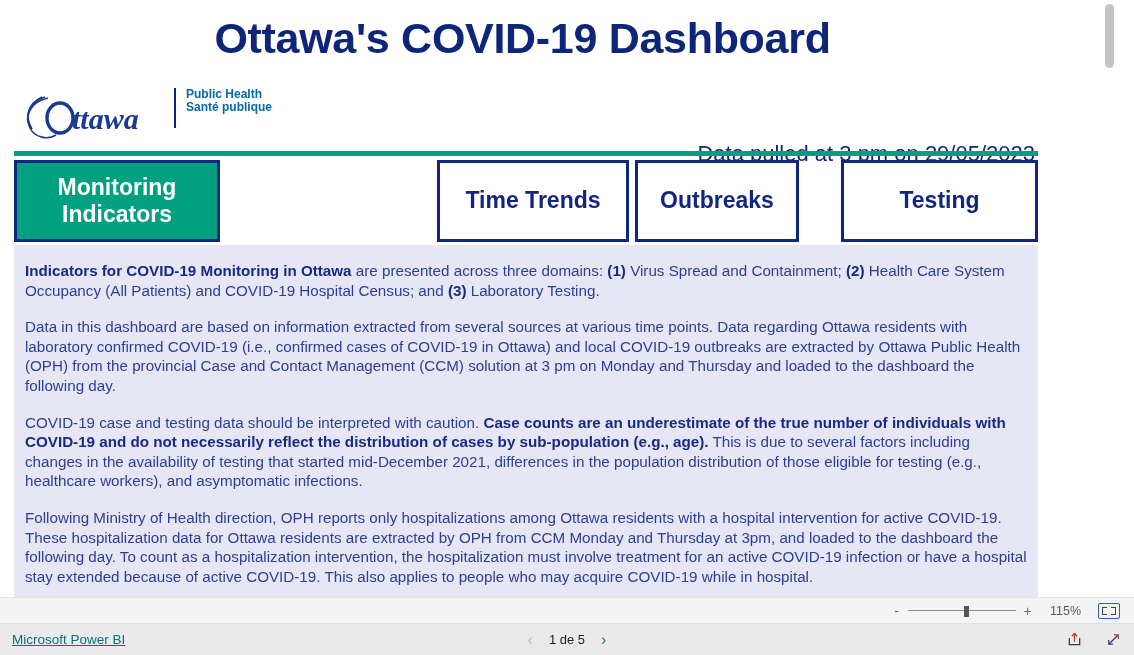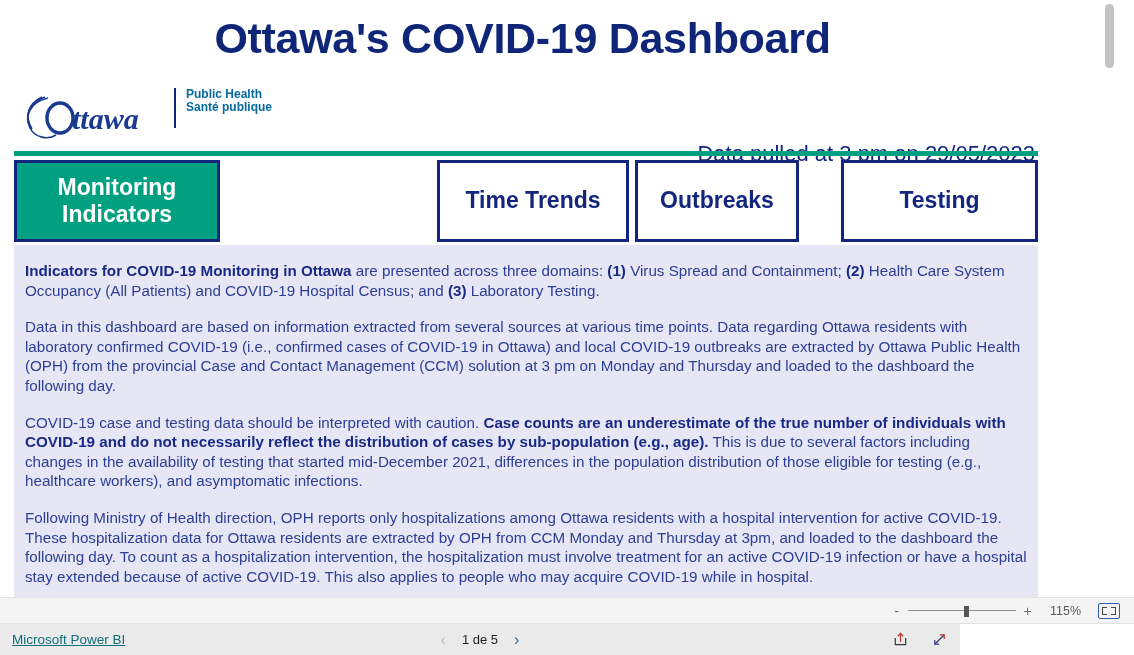--- a/index.html
+++ b/index.html
@@ -208,21 +208,21 @@
   }
   .c-tl { left:3px; top:3px; border-left-width:1px; border-top-width:1px; }
   .c-tr { right:3px; top:3px; border-right-width:1px; border-top-width:1px; }
   .c-bl { left:3px; bottom:3px; border-left-width:1px; border-bottom-width:1px; }
   .c-br { right:3px; bottom:3px; border-right-width:1px; border-bottom-width:1px; }
 
   
   #statusbar {
     position: absolute;
     left: 0; top: 624px;
-    width: 960px; height: 31px;
+    width: 1134px; height: 31px;
     background: #eaeaea;
     display: flex;
     align-items: center;
   }
   #powerbi-link {
     position: absolute;
     left: 12px;
     font-size: 13.5px;
     color: #0f6f7a;
     text-decoration: underline;

